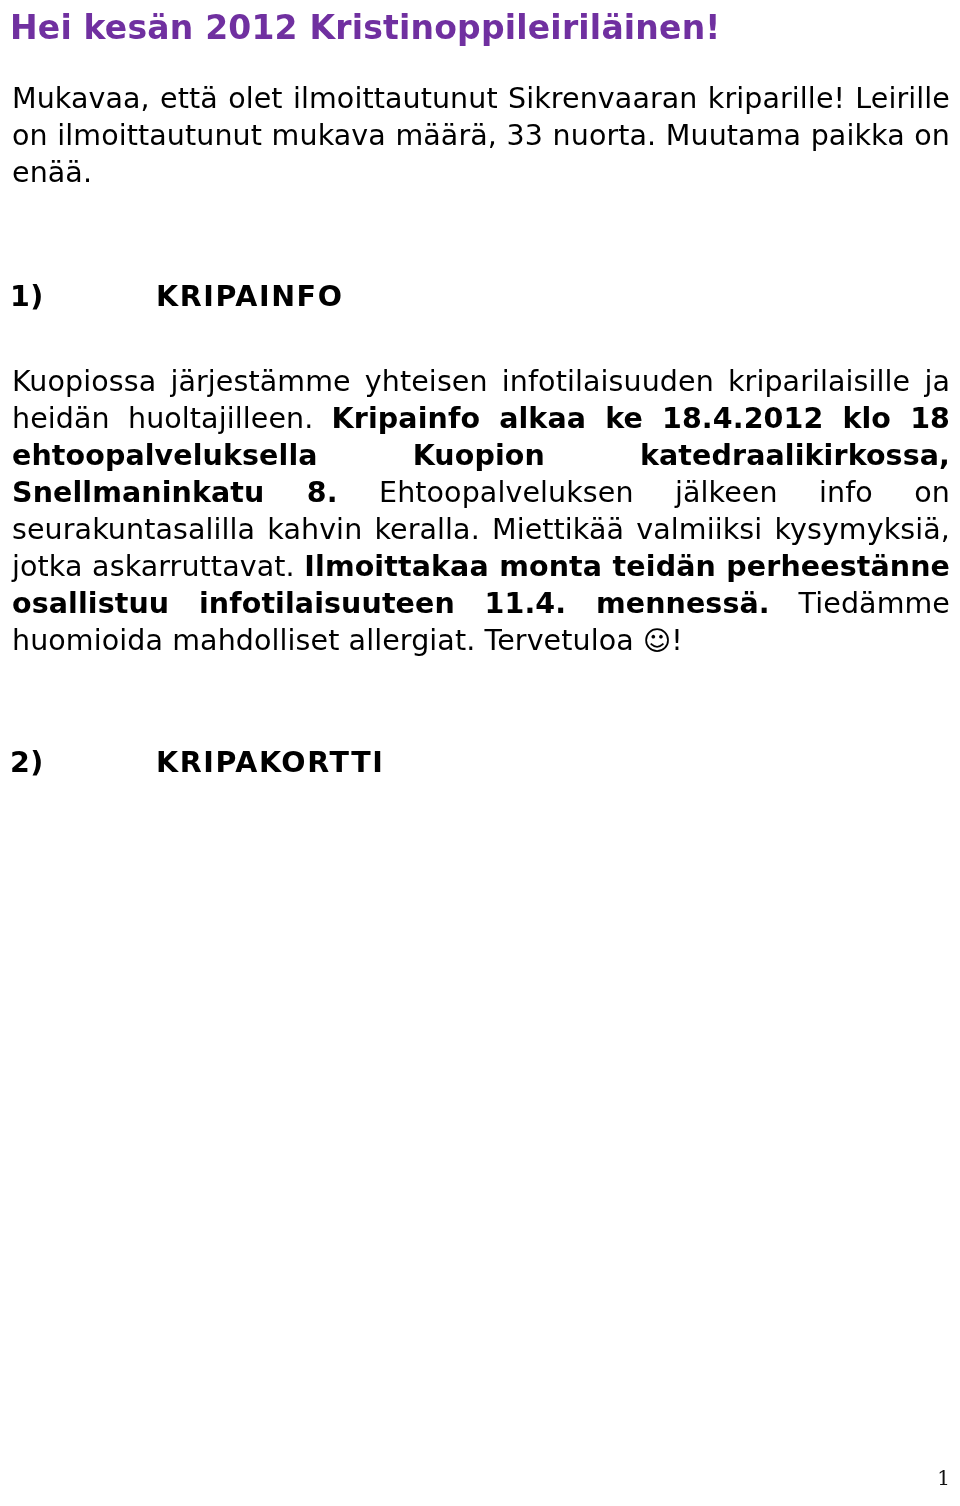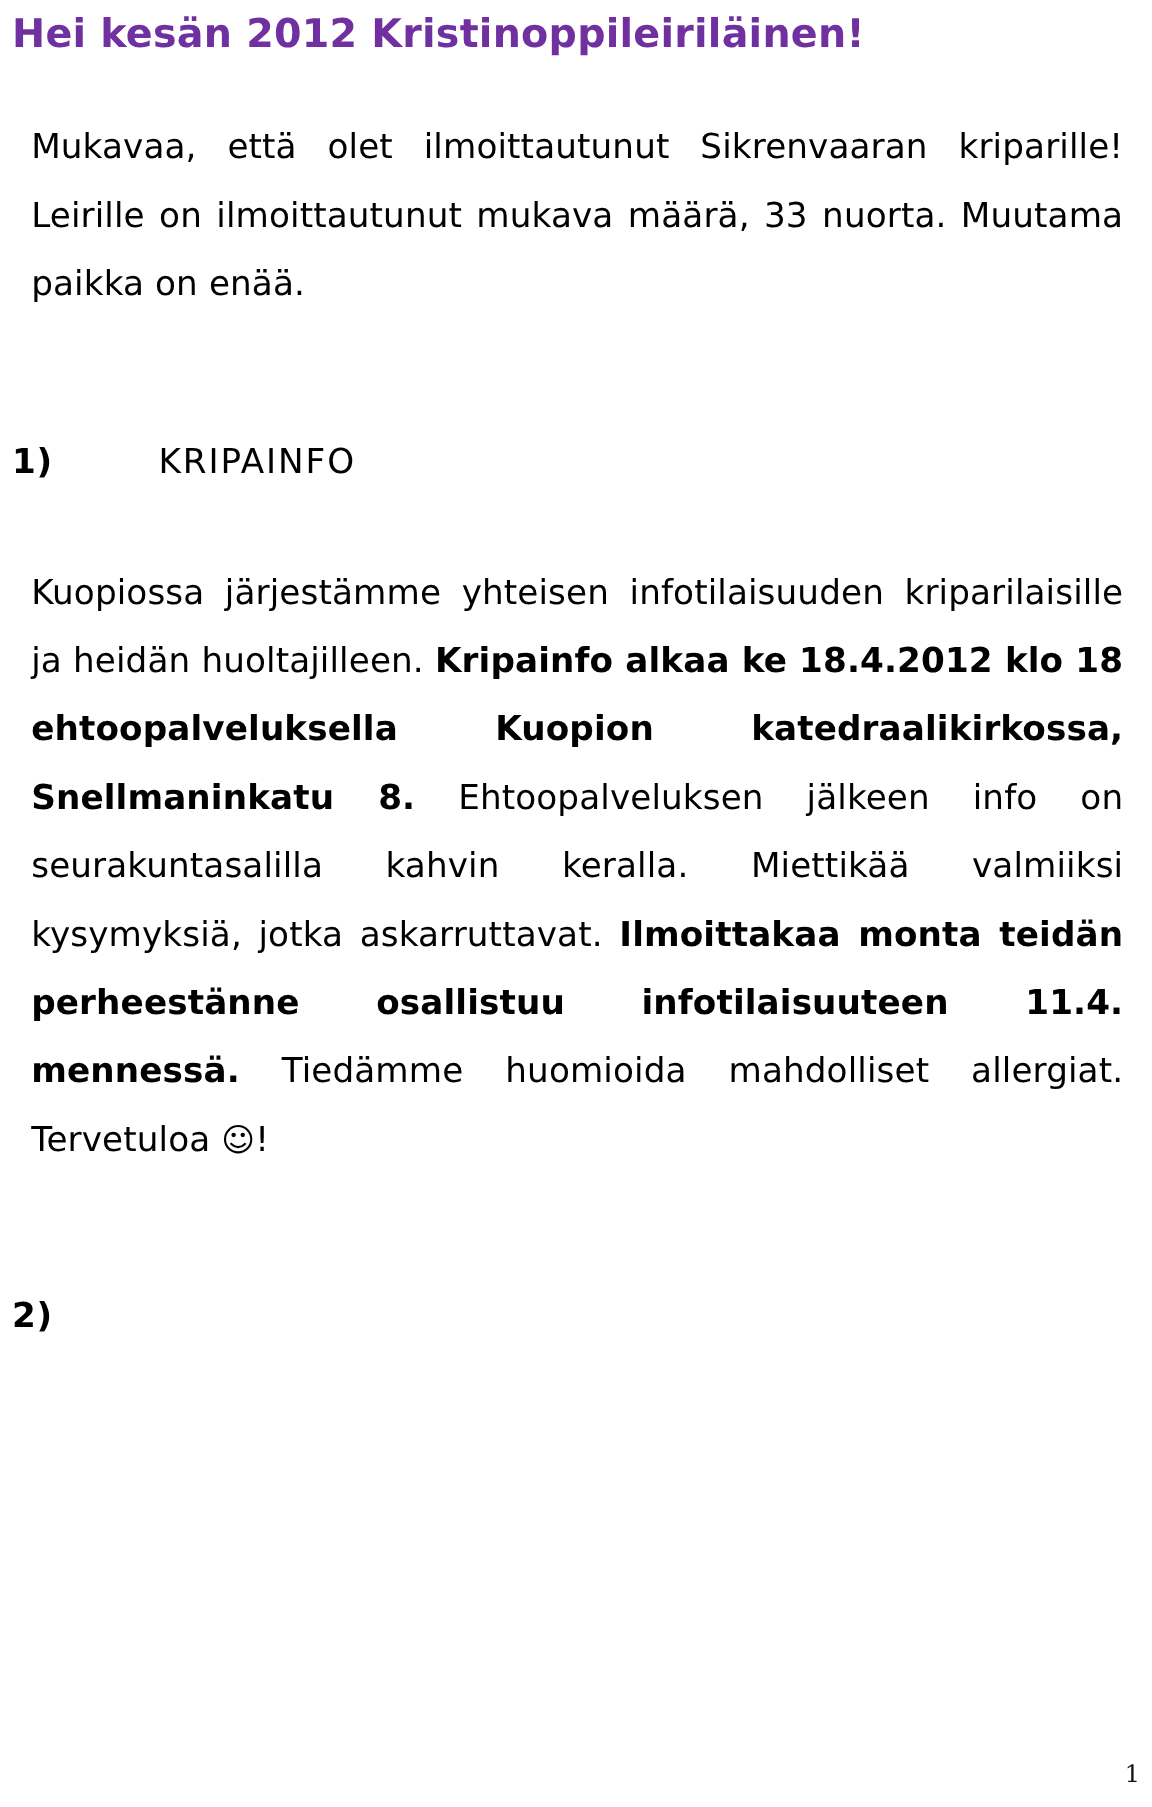--- a/index.html
+++ b/index.html
@@ -33,24 +33,24 @@
     font-size: 33px;
     line-height: 44px;
     letter-spacing: 0.2px;
     margin: 6px 0 0 0;
     white-space: nowrap;
   }
 
   
   .para {
     font-size: 28.5px;
-    line-height: 57px;
+    line-height: 37px;
     text-align: justify;
     text-justify: inter-word;
-    margin: 16px;
+    margin: 2px;
     letter-spacing: 0.1px;
   }
   .para b, .bold { font-weight: bold; }
 
   .gap-intro { height: 28px; }
   .gap-sec   { height: 52px; }
   .gap-after-heading { height: 40px; }
   .gap-before-heading2 { height: 78px; }
   .gap-after-heading2 { height: 32px; }
 
@@ -63,22 +63,23 @@
     display: flex;
     align-items: baseline;
   }
   .section-heading .sh-num {
     width: 122px;
     flex: 0 0 122px;
     font-weight: bold;
     letter-spacing: 0.5px;
   }
   .section-heading .sh-label {
-    font-weight: normal;
+    font-weight: bold;
     letter-spacing: 1.6px;
+    margin-left: 24px;
   }
 
   .smiley {
     font-family: "DejaVu Sans", sans-serif;
     font-size: 27px;
   }
 
   
   .page-number {
     position: absolute;
@@ -115,20 +116,21 @@
     <div class="gap-after-heading"></div>
 
     <p class="para">
       <span>Kuopiossa järjestämme yhteisen infotilaisuuden kriparilaisille ja heidän huoltajilleen. </span><b>Kripainfo alkaa ke 18.4.2012 klo 18 ehtoopalveluksella Kuopion katedraalikirkossa, Snellmaninkatu 8.</b><span> Ehtoopalveluksen jälkeen info on seurakuntasalilla kahvin keralla. Miettikää valmiiksi kysymyksiä, jotka askarruttavat. </span><b>Ilmoittakaa monta teidän perheestänne osallistuu infotilaisuuteen 11.4. mennessä.</b><span> Tiedämme huomioida mahdolliset allergiat. Tervetuloa </span><span class="smiley">☺</span><span>!</span>
     </p>
 
     <div class="gap-before-heading2"></div>
 
     <div class="section-heading">
       <span class="sh-num">2)</span>
+      <span class="sh-label">KRIPAKORTTI</span>
     </div>
 
     <div class="gap-after-heading2"></div>
 
 
   </div>
 
   <div class="page-number">1</div>
 </div>
 

